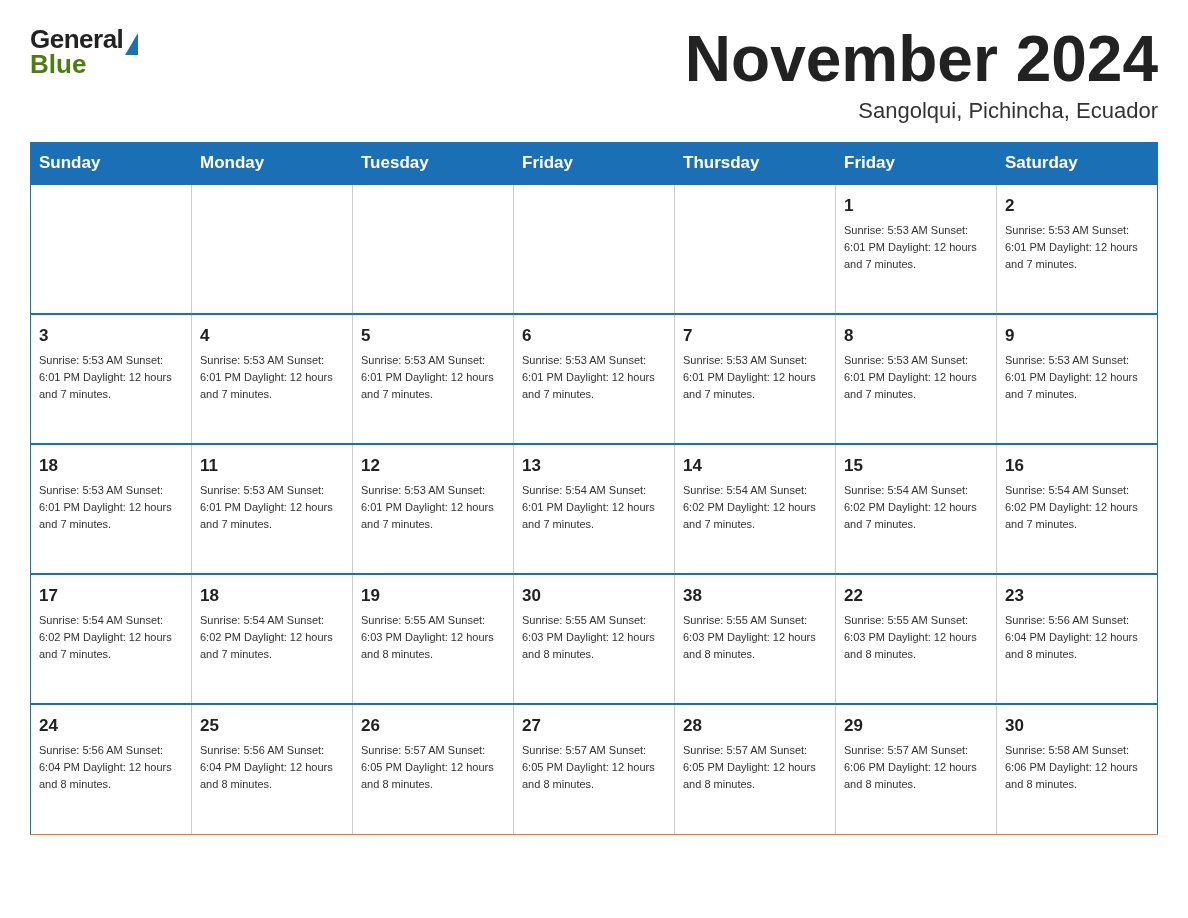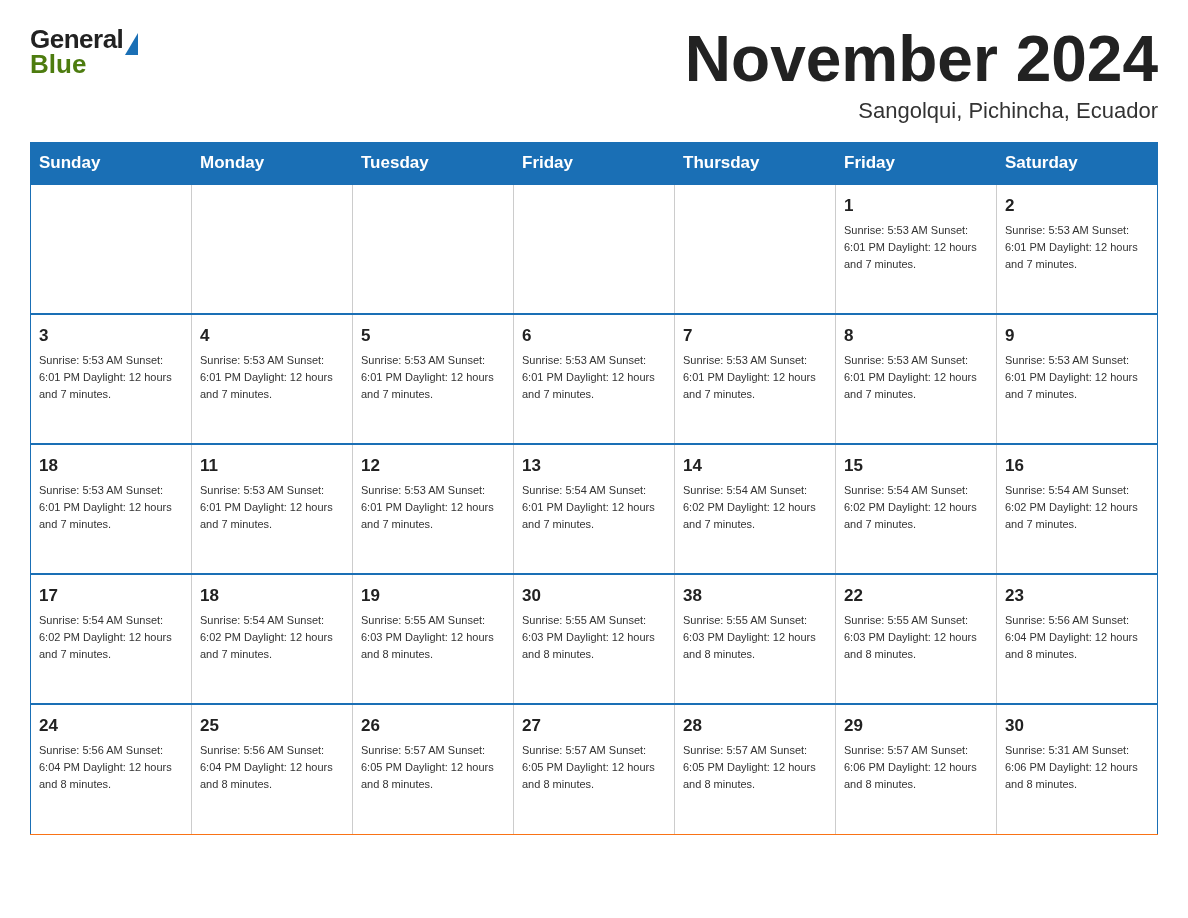--- a/index.html
+++ b/index.html
@@ -354,20 +354,20 @@
         </td>
         <td>
           <span class="day-number">29</span>
           <div class="day-info">Sunrise: 5:57 AM
 Sunset: 6:06 PM
 Daylight: 12 hours
 and 8 minutes.</div>
         </td>
         <td>
           <span class="day-number">30</span>
-          <div class="day-info">Sunrise: 5:31 AM
+          <div class="day-info">Sunrise: 5:58 AM
 Sunset: 6:06 PM
 Daylight: 12 hours
 and 8 minutes.</div>
         </td>
       </tr>
     </tbody>
 </table>
 
 </body></html>

